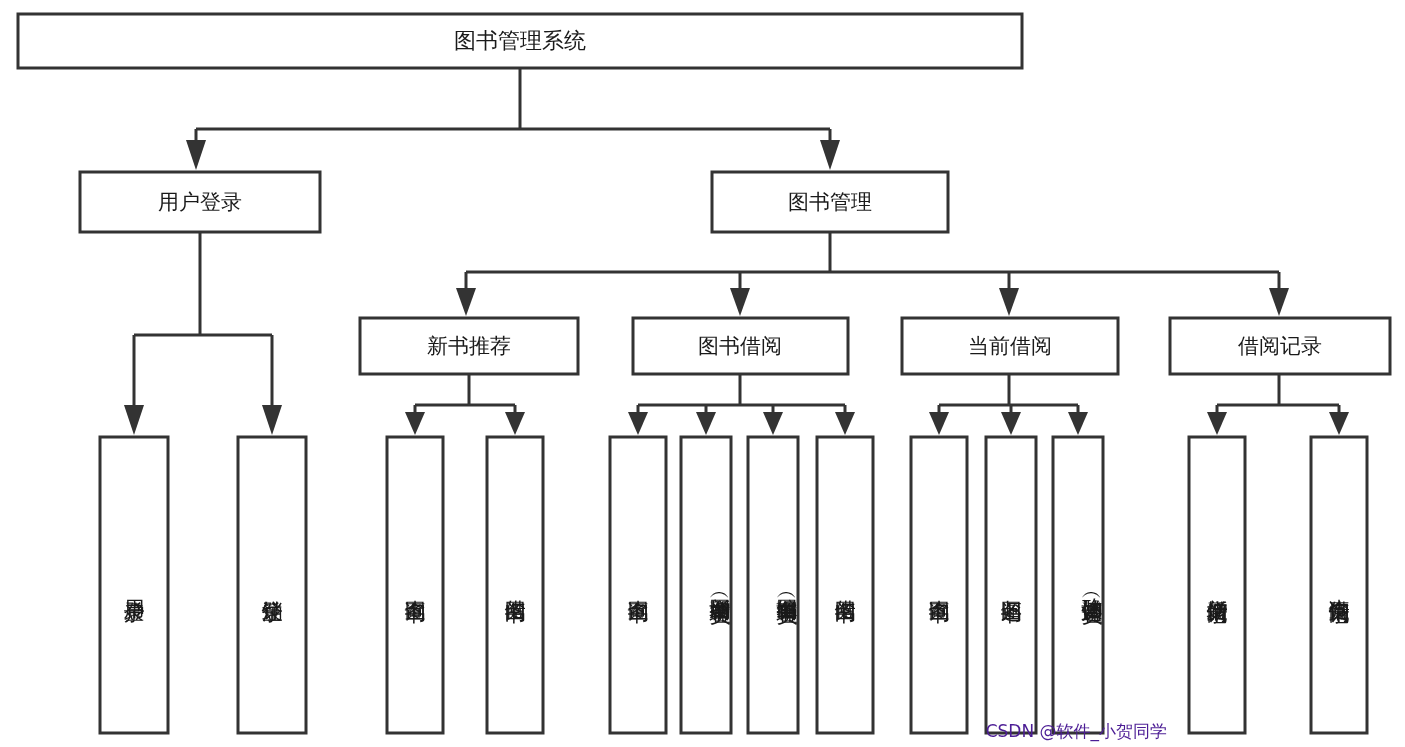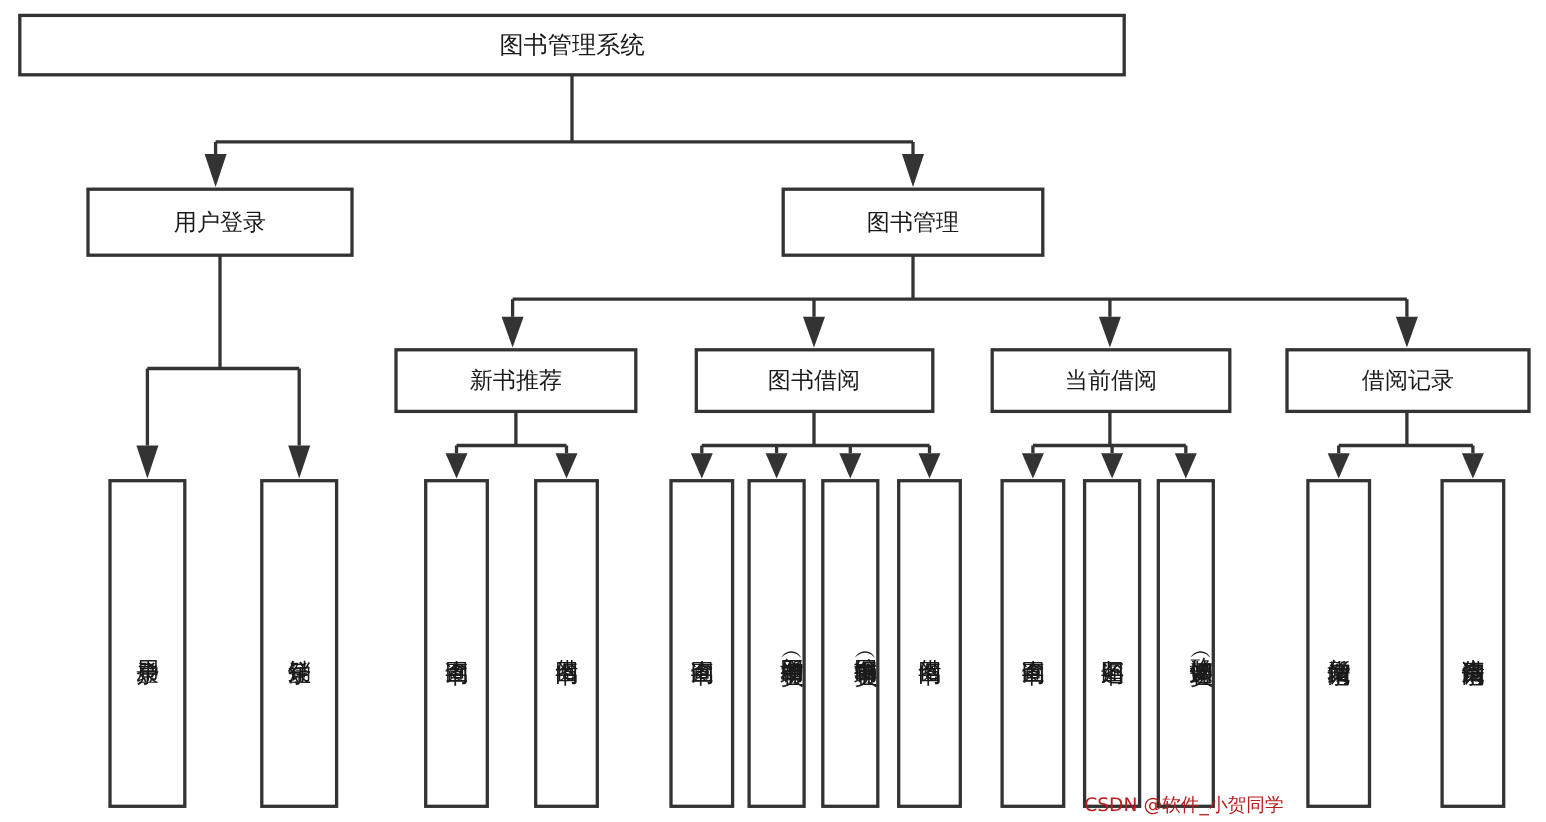--- a/index.html
+++ b/index.html
@@ -70,21 +70,21 @@
     white-space: nowrap;
     pointer-events: none;
     user-select: none;
   }
   .watermark {
     position: absolute;
     right: 8px;
     bottom: 4px;
     font-family: "DejaVu Sans", "Liberation Sans", sans-serif;
     font-size: 17px;
-    color: #b91c1c;
+    color: #4c1d95;
     white-space: nowrap;
     user-select: none;
   }
 </style>
 </head>
 <body>
 
 <div id="diagram-root">
 
   <svg class="flow" viewBox="0 0 1405 747" xmlns="http://www.w3.org/2000/svg">

